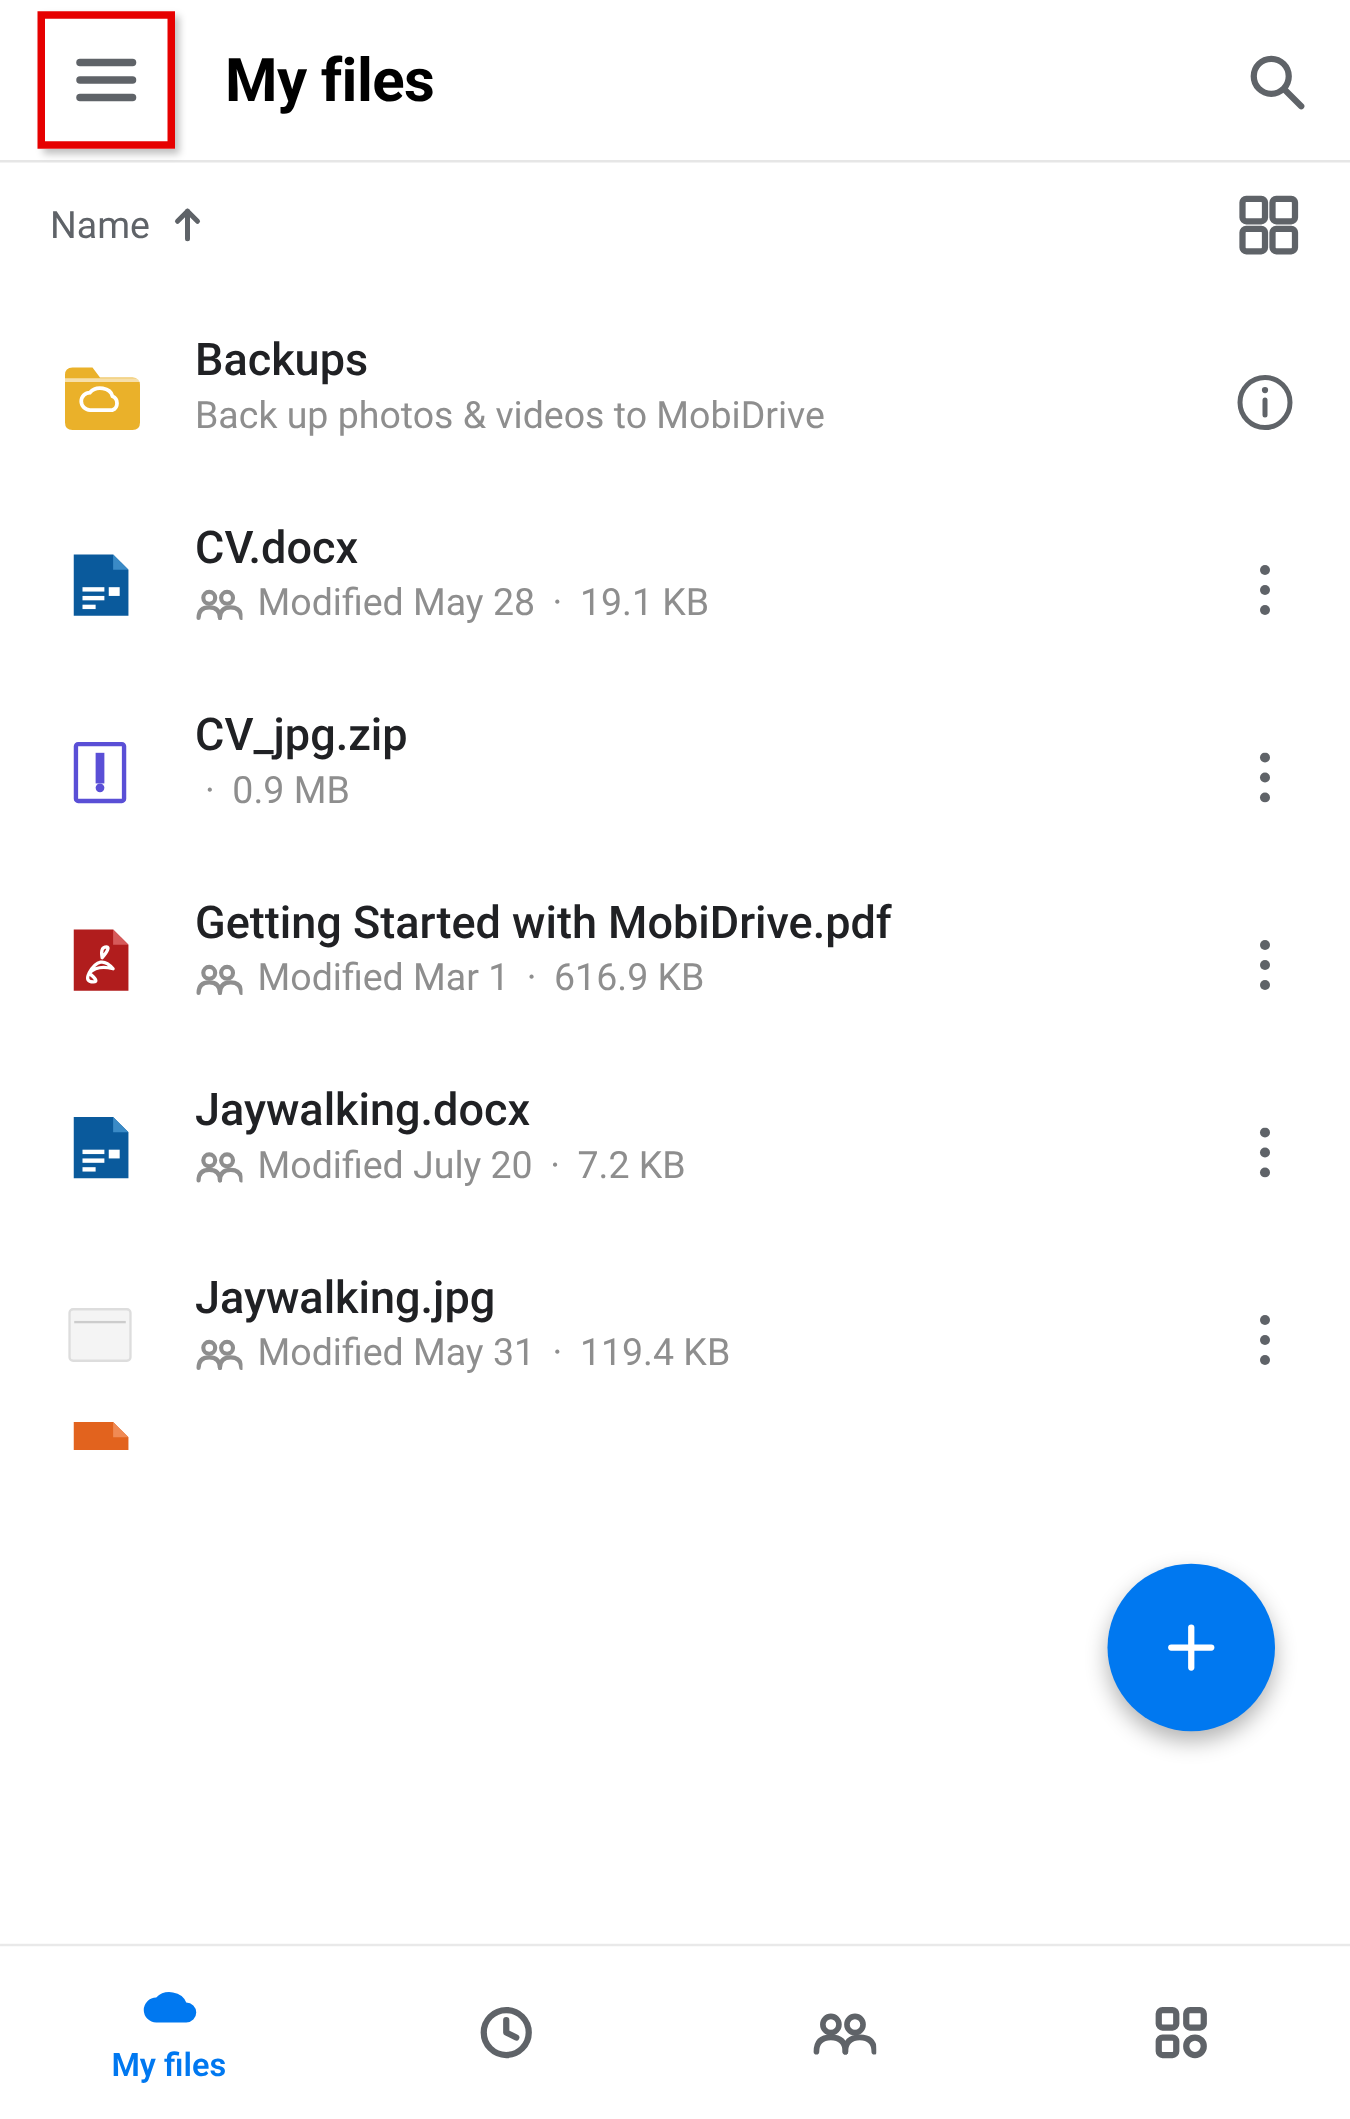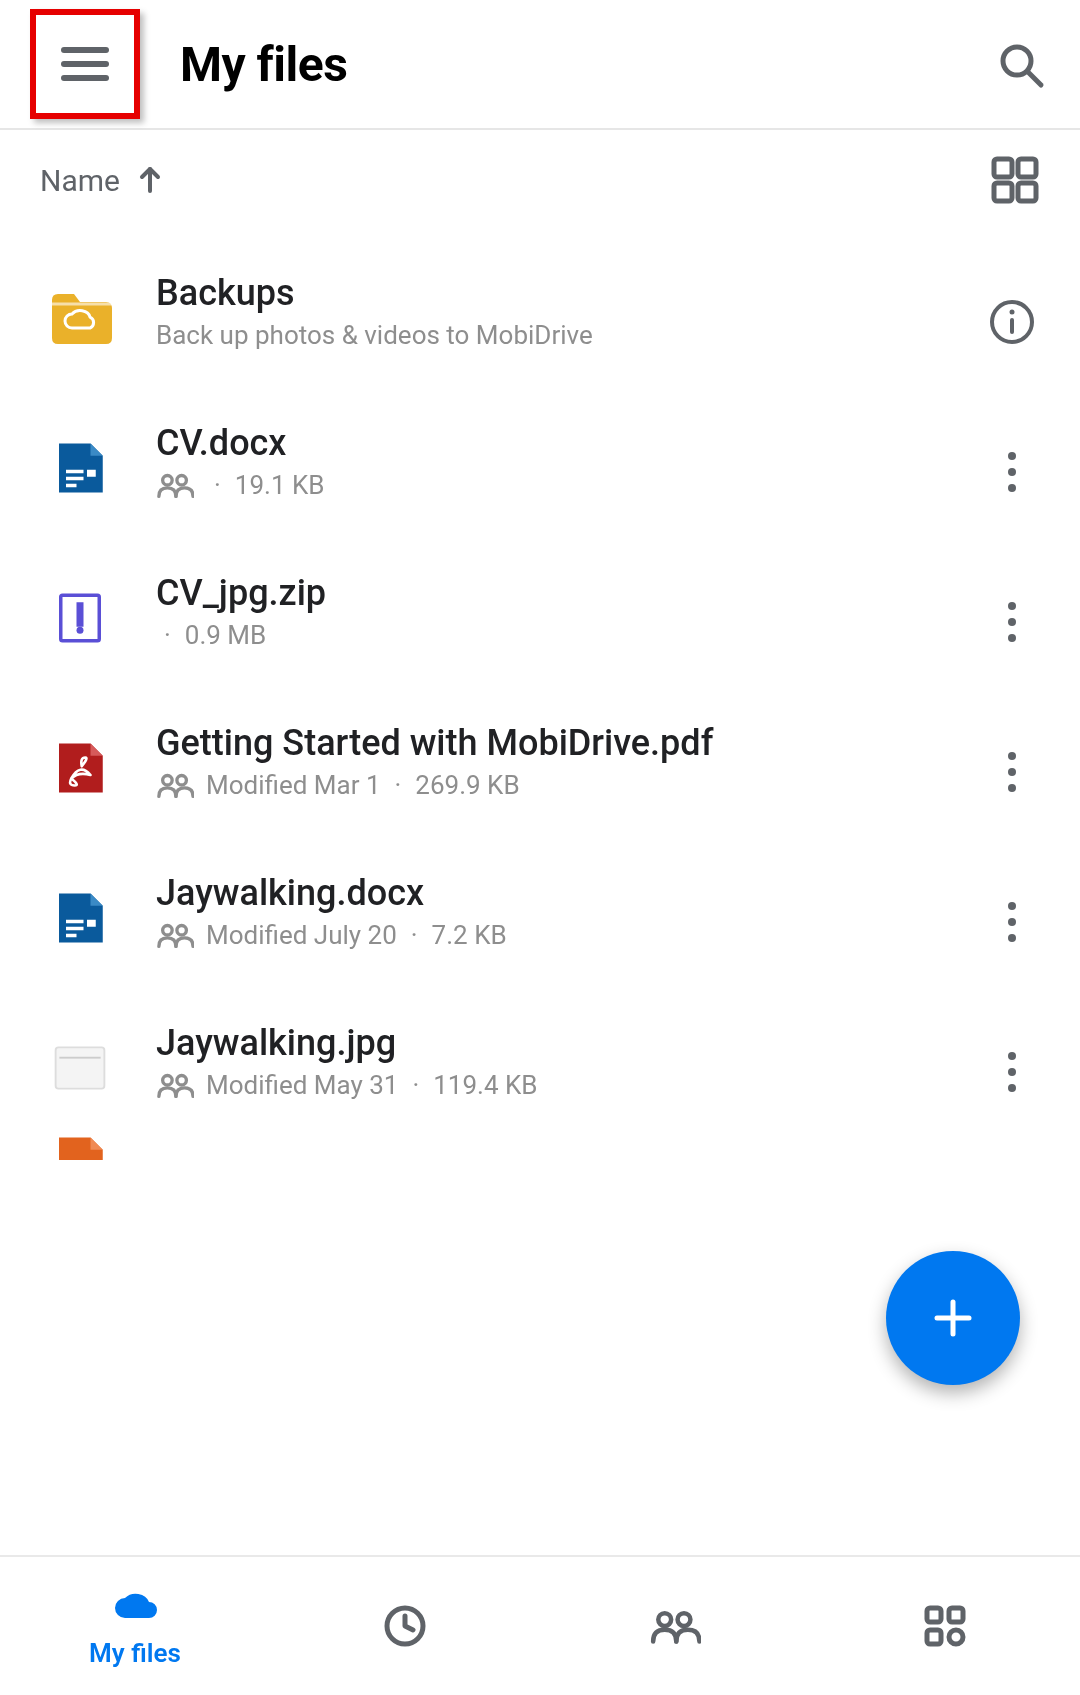--- a/index.html
+++ b/index.html
@@ -20,21 +20,21 @@
   .sort-arrow { color: #5f6368; }
   .spacer { flex: 1; }
   .view-toggle { width: 50px; height: 50px; color: #5f6368; }
 
   
   .file-list { flex: 1; overflow: hidden; padding: 0 0px; position: relative; }
   .row { display: flex; align-items: flex-end; padding: 30px 40px 30px 48px; min-height: 150px; }
   .row-icon { width: 64px; height: 64px; flex-shrink: 0; margin-right: 44px; display:flex; align-items:center; justify-content:center; }
   .row-text { flex: 1; min-width: 0; padding-right: 20px; }
   .row-name { font-size: 36px; font-weight: 500; color: #202124; margin-bottom: 6px; }
-  .row-sub { font-size: 26px; color: #8e8e8e; display:flex; align-items:center; flex-wrap: wrap; gap: 6px;}
+  .row-sub { font-size: 30px; color: #8e8e8e; display:flex; align-items:center; flex-wrap: wrap; gap: 6px;}
   .row-action { width: 56px; height: 56px; flex-shrink: 0; display:flex; align-items:center; justify-content:center; color:#5f6368;}
   .dot-sep { color:#8e8e8e; margin: 0 8px;}
   .shared-ico { display:inline-flex; margin-right:6px; }
 
   
   .fab { position: absolute; right: 60px; bottom: 170px; width: 134px; height: 134px; border-radius: 50%; background: #0078f0; box-shadow: 0 8px 18px rgba(0,0,0,0.3); display:flex; align-items:center; justify-content:center; z-index: 10;}
   .fab svg { width: 44px; height: 44px; }
 
   
   .bottom-nav { height: 140px; border-top: 2px solid #e9e9e9; display: flex; }
@@ -206,20 +206,21 @@
           </svg>
         </div>
       <div class="row-text">
         <div class="row-name">CV.docx</div>
         <div class="row-sub">
           <span class="shared-ico">
               <svg width="38" height="28" viewBox="0 0 40 28" style="color:#8e8e8e">
                 <use href="#ico-people"></use>
               </svg>
             </span>
+          <span>Modified May 28</span>
           <span class="dot-sep">·</span>
           <span>19.1 KB</span>
         </div>
       </div>
       <div class="row-action">
           <svg width="24" height="40" viewBox="0 0 24 40">
             <use href="#ico-dots"></use>
           </svg>
         </div>
     </div>
@@ -253,21 +254,21 @@
       <div class="row-text">
         <div class="row-name">Getting Started with MobiDrive.pdf</div>
         <div class="row-sub">
           <span class="shared-ico">
               <svg width="38" height="28" viewBox="0 0 40 28" style="color:#8e8e8e">
                 <use href="#ico-people"></use>
               </svg>
             </span>
           <span>Modified Mar 1</span>
           <span class="dot-sep">·</span>
-          <span>269.9 KB</span>
+          <span>616.9 KB</span>
         </div>
       </div>
       <div class="row-action">
           <svg width="24" height="40" viewBox="0 0 24 40">
             <use href="#ico-dots"></use>
           </svg>
         </div>
     </div>
 
     <div class="row">

